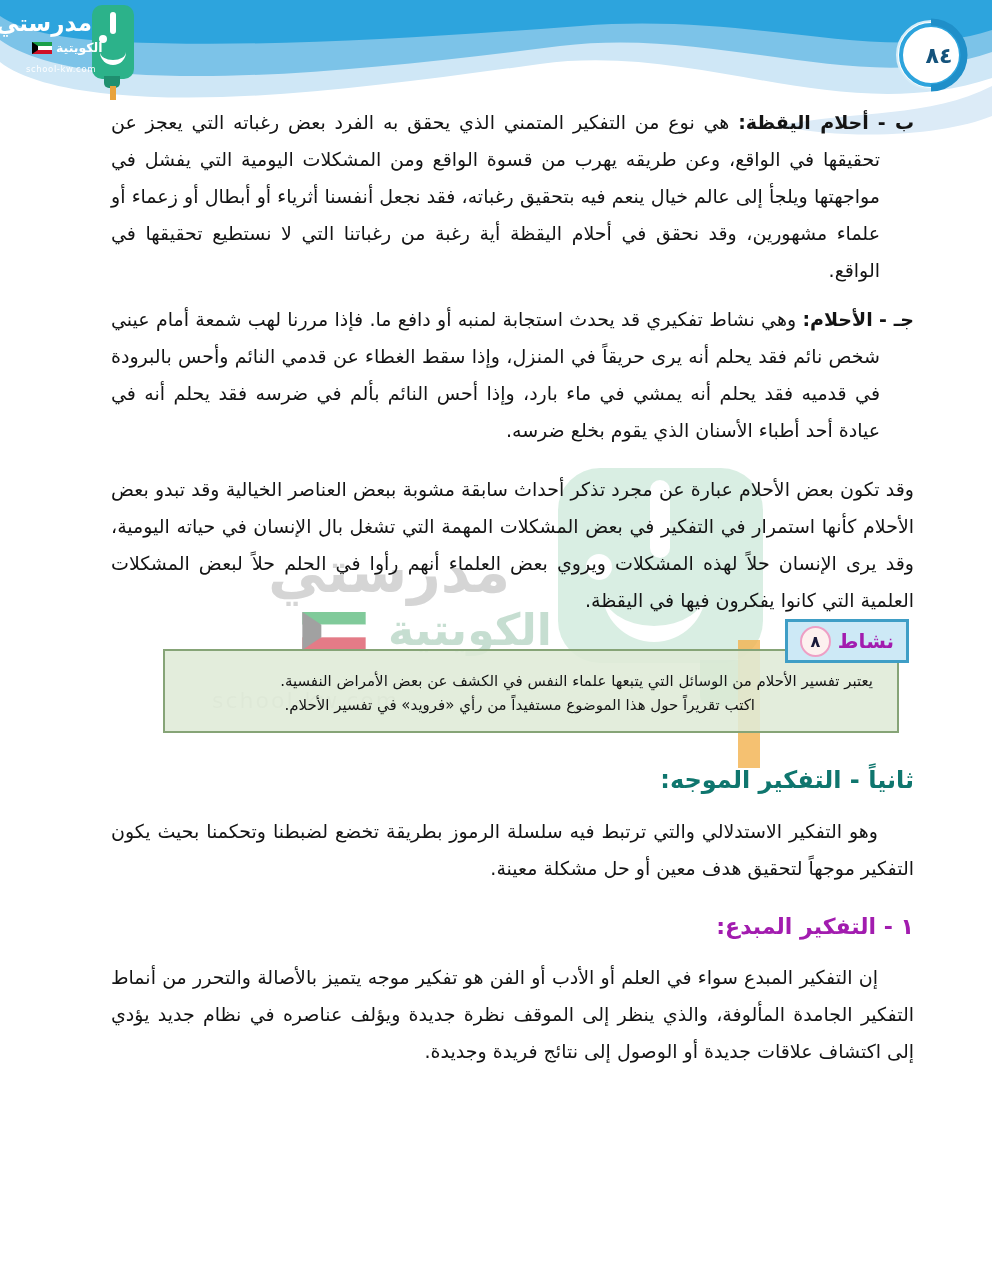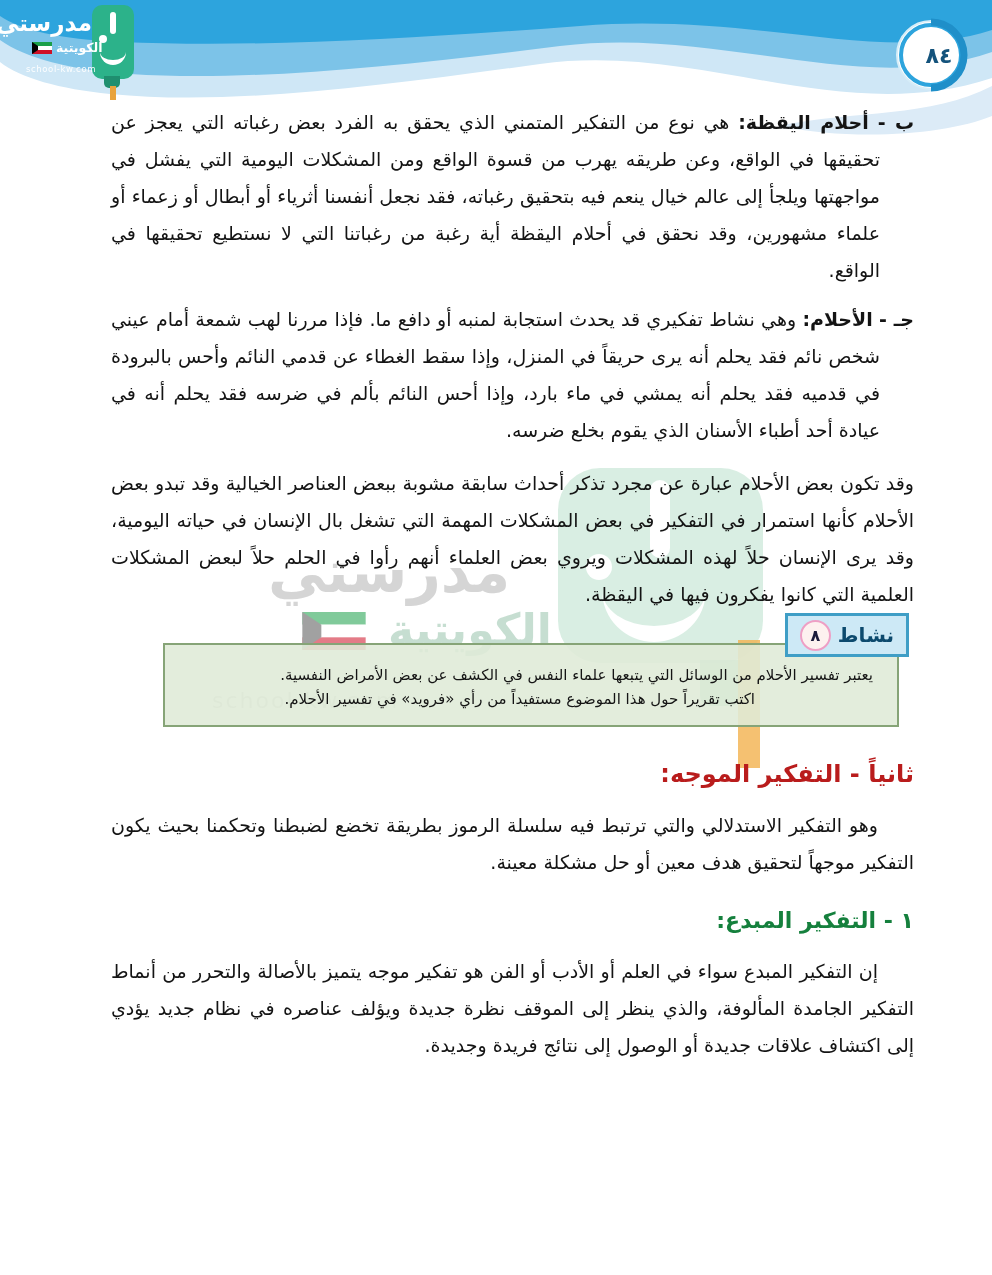--- a/index.html
+++ b/index.html
@@ -34,34 +34,34 @@
   .wm-tab{top:660px;left:700px;width:40px;height:46px;background:#9fd8c2;opacity:.8;border-radius:0 0 10px 10px;}
   .wm-stick{top:640px;left:738px;width:22px;height:128px;background:#f2b14d;opacity:.8;}
   .wm-title{top:538px;left:268px;font-size:58px;font-weight:bold;color:#c7c7c7;opacity:.75;}
   .wm-sub{top:604px;left:388px;font-size:44px;font-weight:bold;color:#b9d6c6;opacity:.8;}
   .wm-flag{top:612px;left:300px;opacity:.55;}
   .wm-url{top:688px;left:212px;font-size:22px;letter-spacing:2px;color:#c9c9c9;opacity:.75;}
   
   .content{position:relative;z-index:2;padding:104px 78px 0 111px;font-size:19px;
         line-height:37px;text-align:justify;color:#141414;}
   .item{padding-right:34px;text-indent:-34px;margin:0 0 12px 0;}
-  .item:nth-of-type(2){margin-bottom:16px;}
+  .item:nth-of-type(2){margin-bottom:22px;}
   .lead{font-weight:bold;}
   .para{margin:0;}
   .para-indent{text-indent:36px;margin:16px 0 0 0;}
-  .sec-heading{font-size:24px;font-weight:bold;color:#b91c1c;margin:30px 0 0 0;text-indent:0;line-height:34px;}
-  .sub-heading{font-size:22px;font-weight:bold;color:#15803d;margin:24px 0 0 0;text-indent:0;line-height:32px;}
+  .sec-heading{font-size:24px;font-weight:bold;color:#0f766e;margin:30px 0 0 0;text-indent:0;line-height:34px;}
+  .sub-heading{font-size:22px;font-weight:bold;color:#a21caf;margin:24px 0 0 0;text-indent:0;line-height:32px;}
   
   .activity{position:relative;margin:30px 15px 0 52px;}
   .activity-box{position:relative;background:rgba(223,234,215,0.88);border:2px solid #86a477;
         padding:18px 24px 14px 24px;line-height:24px;font-size:15px;}
   .activity-line2{padding-right:118px;}
   .activity-label{position:absolute;top:-30px;right:-10px;z-index:3;display:flex;align-items:center;gap:7px;
         background:#cde9f6;border:3px solid #3f9ec6;padding:3px 12px;height:32px;box-sizing:content-box;}
-  .activity-label .txt{color:#0c4a6e;font-size:20px;font-weight:bold;}
+  .activity-label .txt{color:#a21caf;font-size:20px;font-weight:bold;}
   .activity-num{width:27px;height:27px;border:2px solid #ee9fc5;border-radius:50%;background:#fdf1ef;
         display:flex;align-items:center;justify-content:center;font-size:16px;font-weight:bold;color:#1a1a3a;}
 </style>
 </head>
 <body>
 
 <div class="page">
 
   <svg class="header-wave" viewBox="0 0 992 160" preserveAspectRatio="none" aria-hidden="true">
     <path d="M0,0 H992 V78 C840,128 700,42 540,64 C380,86 230,106 110,94 C60,89 20,78 0,62 Z" fill="#cfe7f6"></path>

